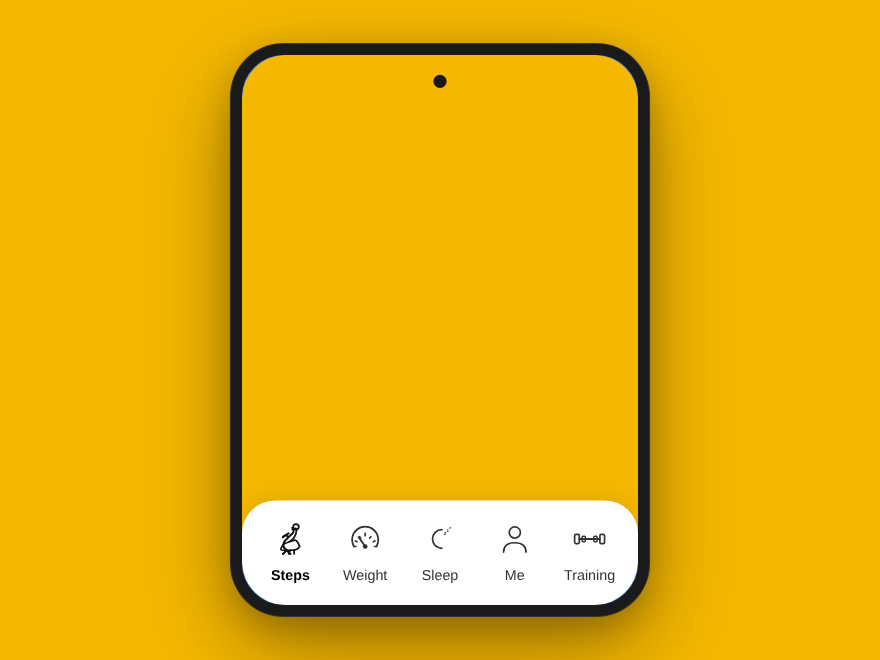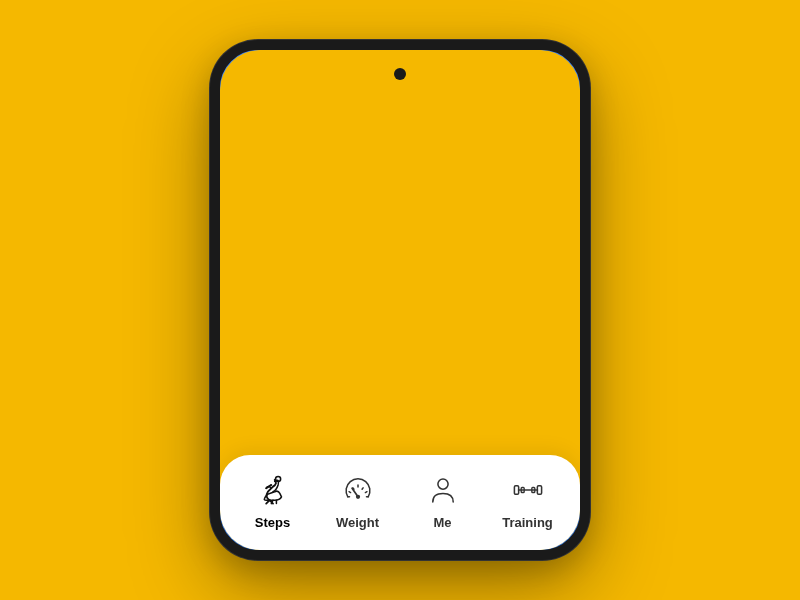--- a/index.html
+++ b/index.html
@@ -94,21 +94,21 @@
     }
 
     .nav-icon svg {
       width: 34px;
       height: 34px;
     }
 
     .nav-label {
       font-size: 13px;
       color: #333;
-      font-weight: 700;
+      font-weight: 400;
     }
 
     .nav-item.active .nav-label {
       font-weight: 700;
       color: #000;
     }
 
     .nav-item.active .nav-icon svg {
       stroke-width: 2.2;
     }
@@ -159,20 +159,33 @@
               <line x1="14" y1="17.5" x2="15.2" y2="19.1"></line>
               <line x1="20" y1="14" x2="20" y2="16.5"></line>
               <line x1="26" y1="17.5" x2="24.8" y2="19.1"></line>
               <line x1="30.5" y1="22" x2="28.7" y2="23"></line>
               <line x1="32" y1="28" x2="30" y2="28"></line>
             </svg>
           </div>
           <span class="nav-label">Weight</span>
         </div>
 
+        <div class="nav-item">
+          <div class="nav-icon">
+            <svg viewBox="0 0 40 40" fill="none" stroke="#333" stroke-width="1.8" stroke-linecap="round" stroke-linejoin="round">
+
+              <path d="M22 10 A10 10 0 1 0 22 30 A7 7 0 1 1 22 10Z"></path>
+
+              <text x="24" y="16" font-size="6" fill="#333" stroke="none" font-family="Arial" font-weight="bold">z</text>
+              <text x="27" y="12" font-size="5" fill="#333" stroke="none" font-family="Arial" font-weight="bold">z</text>
+              <text x="30" y="9" font-size="4" fill="#333" stroke="none" font-family="Arial" font-weight="bold">z</text>
+            </svg>
+          </div>
+          <span class="nav-label">Sleep</span>
+        </div>
 
         <div class="nav-item">
           <div class="nav-icon">
             <svg viewBox="0 0 40 40" fill="none" stroke="#333" stroke-width="1.8" stroke-linecap="round" stroke-linejoin="round">
 
               <circle cx="20" cy="13" r="6"></circle>
               <path d="M8 34 Q8 24 20 24 Q32 24 32 34"></path>
             </svg>
           </div>
           <span class="nav-label">Me</span>

